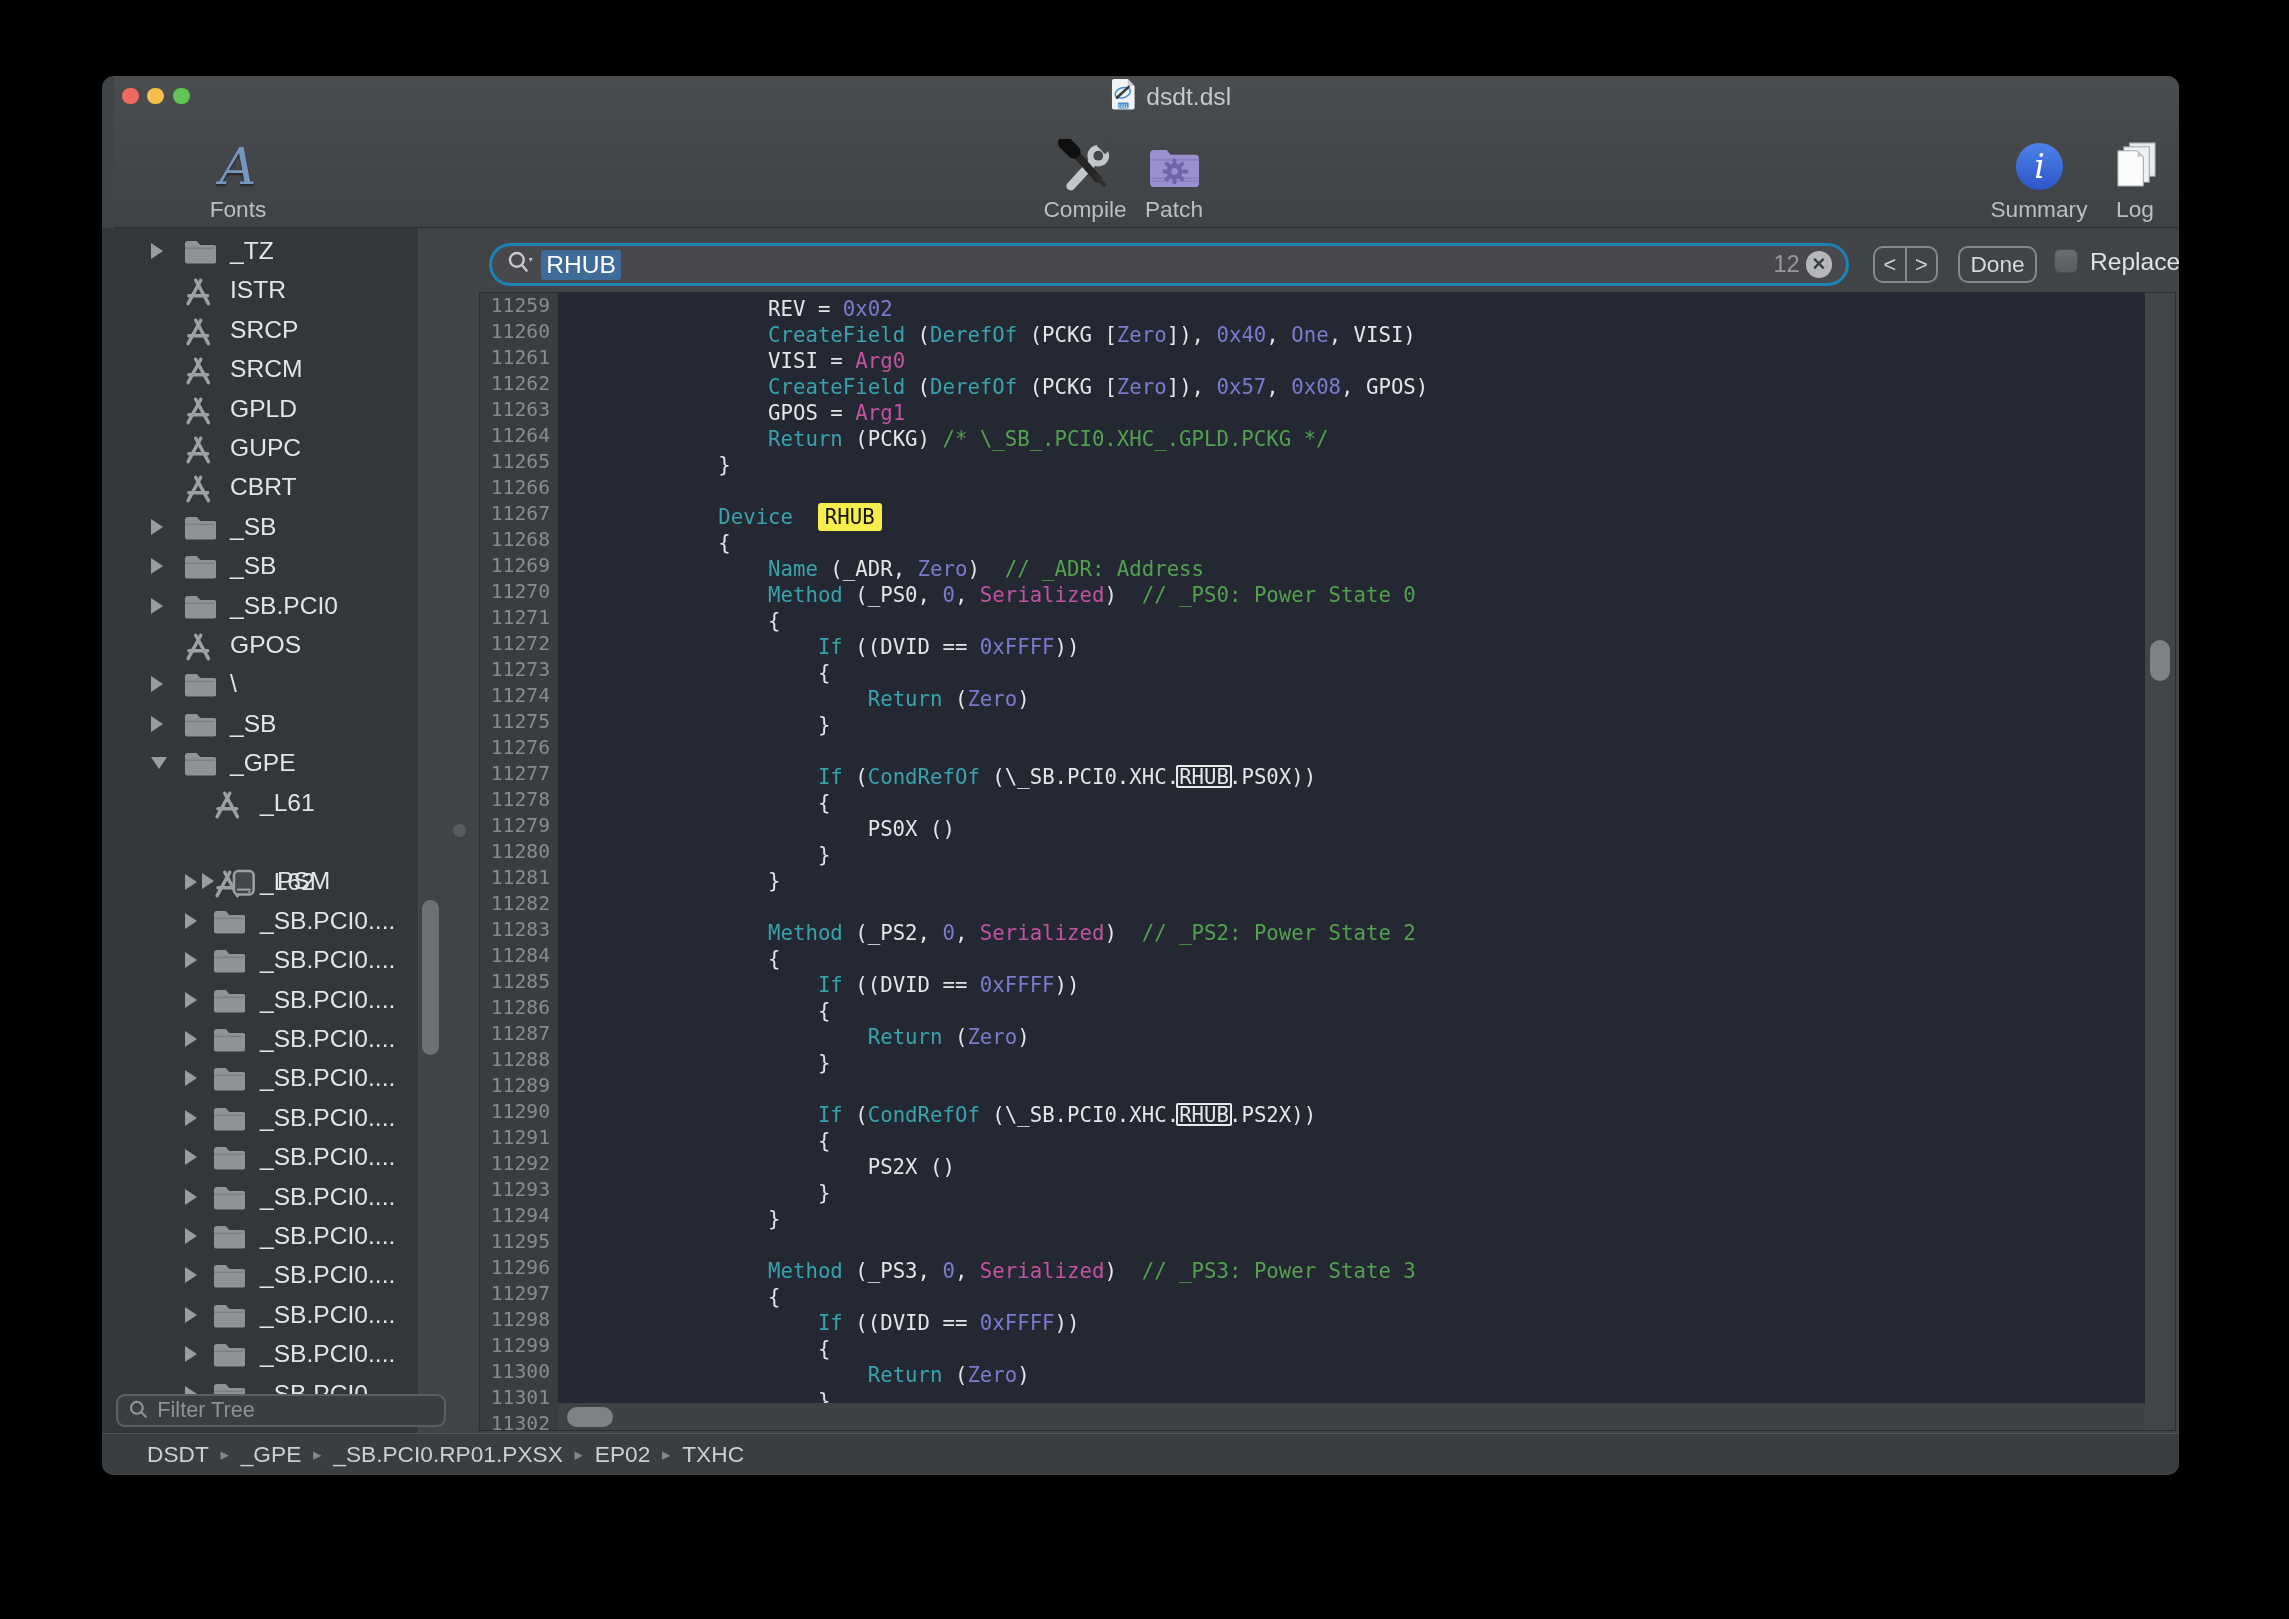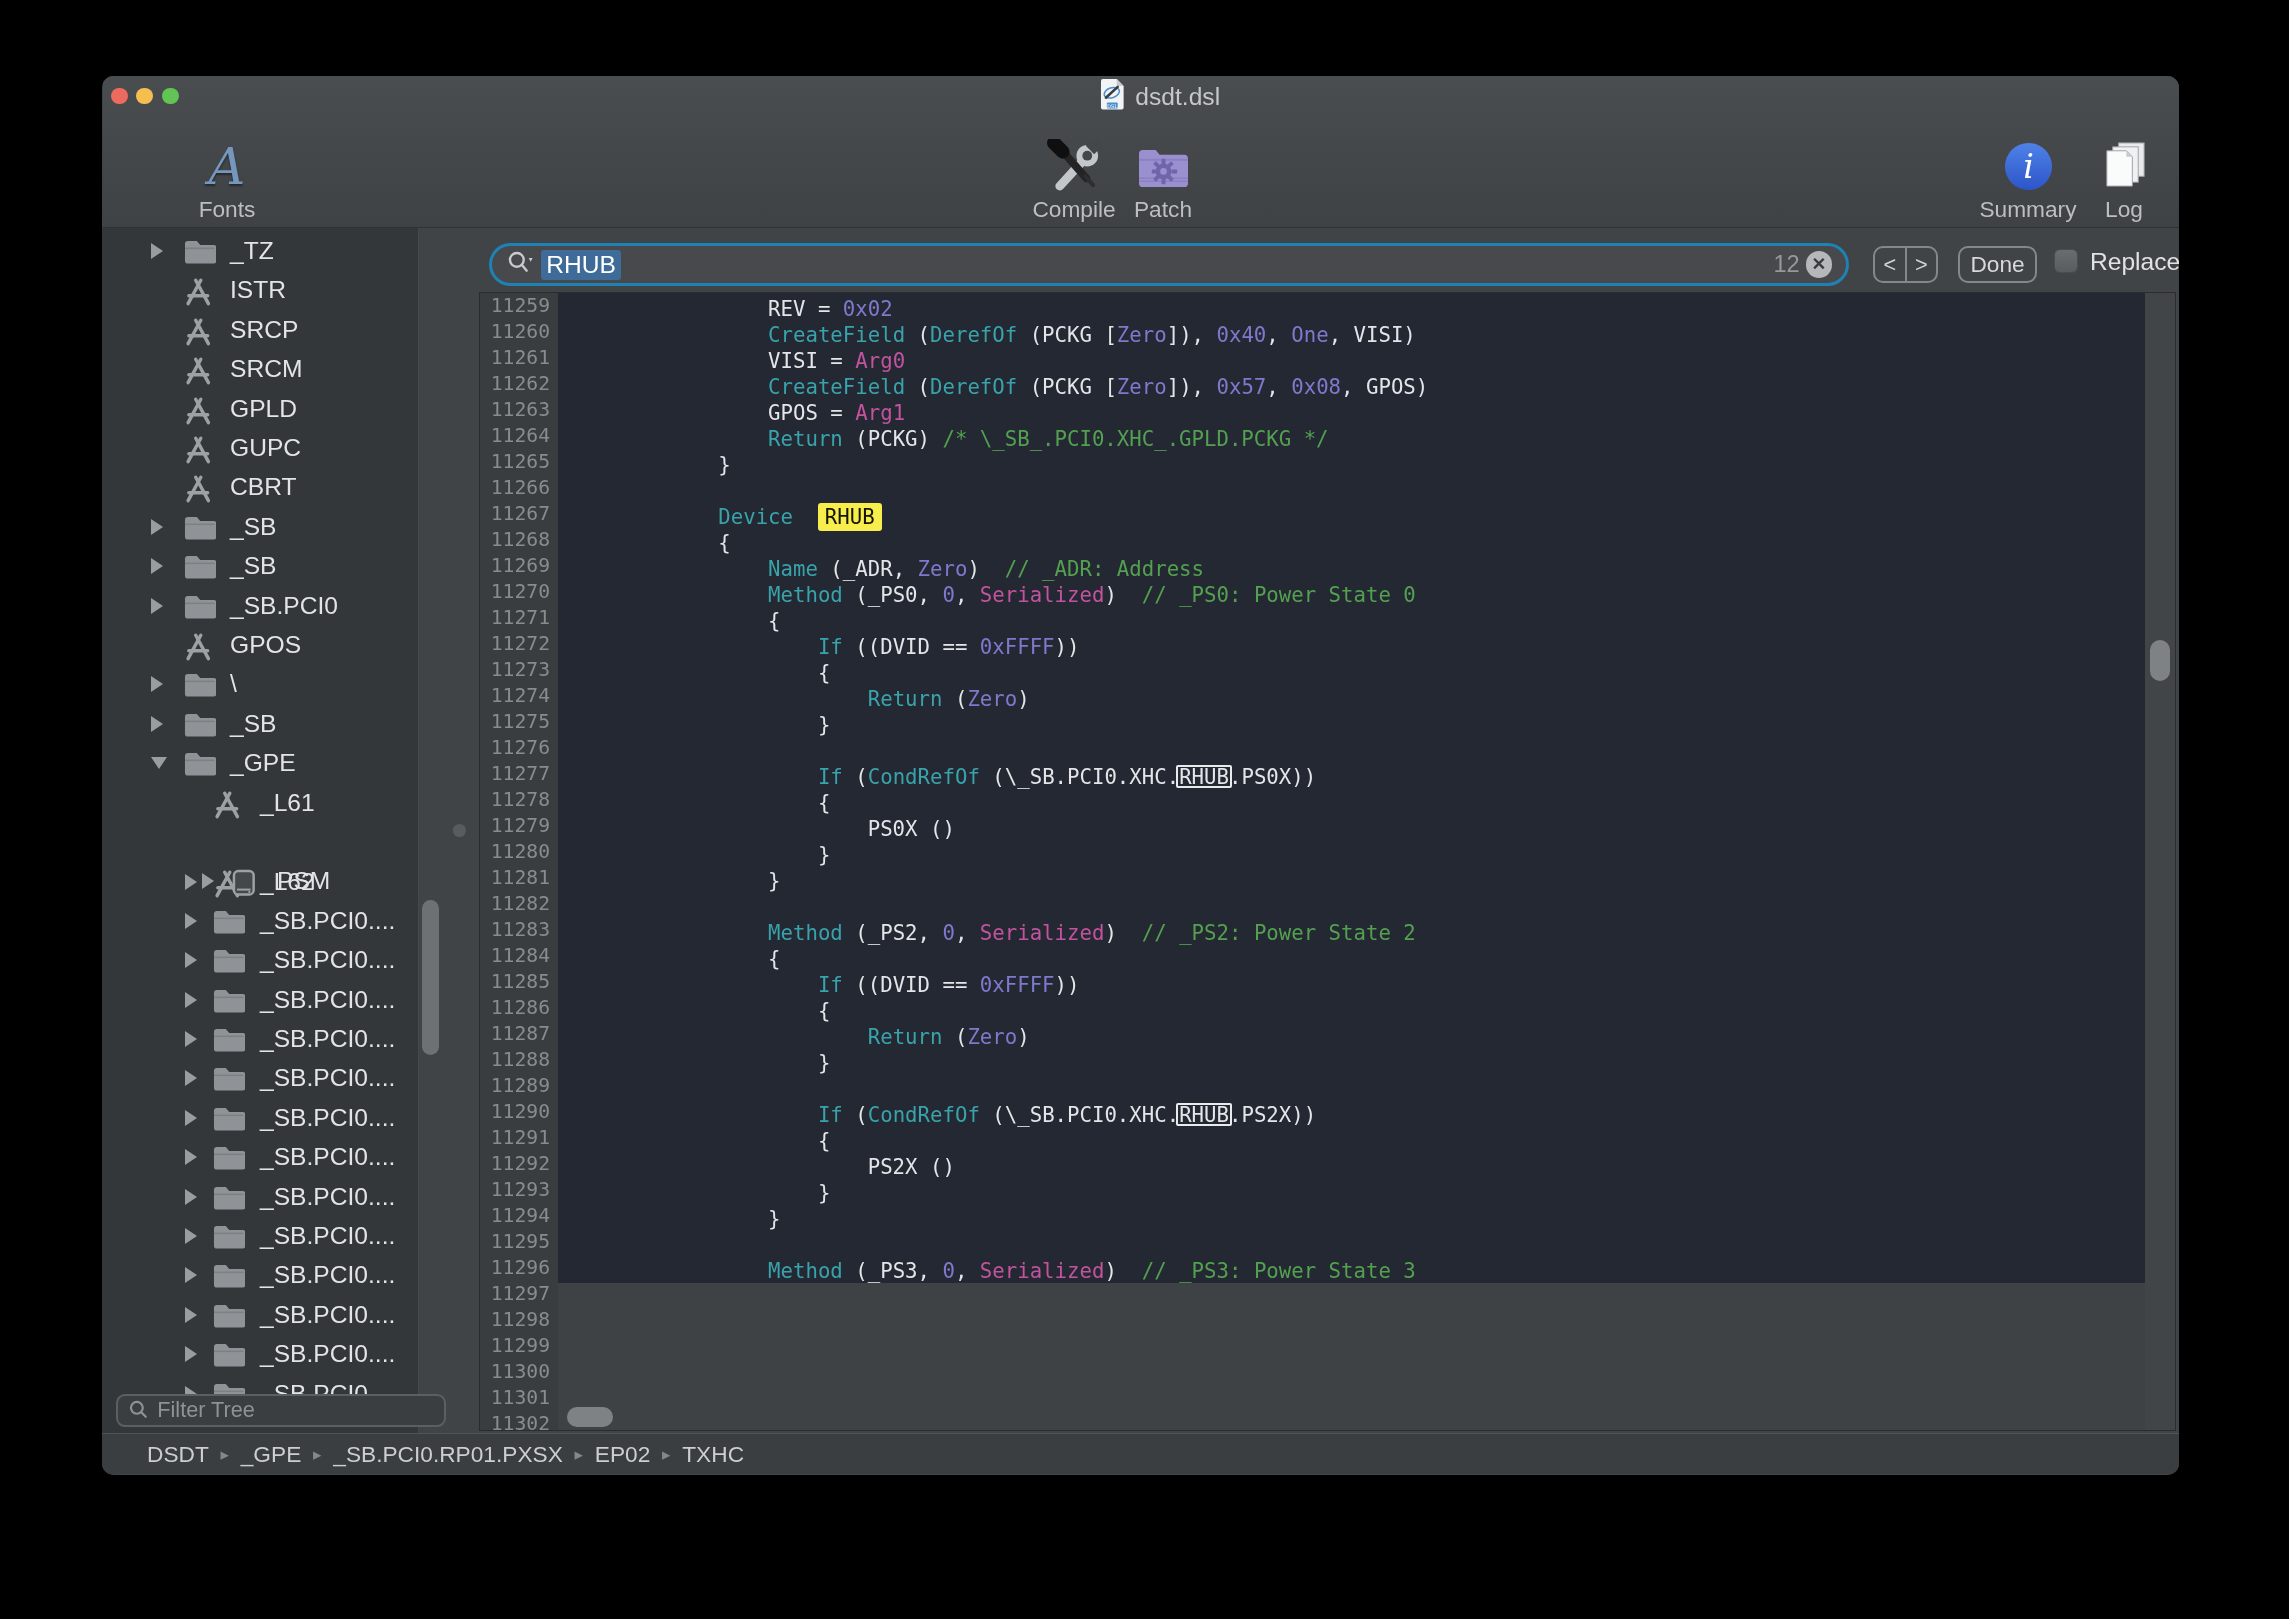--- a/index.html
+++ b/index.html
@@ -2,21 +2,21 @@
 <html><head>
 <meta charset="utf-8">
 <style>
   html,body{margin:0;padding:0;background:#000;}
   body{width:2289px;height:1619px;position:relative;overflow:hidden;
        font-family:"Liberation Sans",sans-serif;-webkit-font-smoothing:antialiased;}
   .window{position:absolute;left:102px;top:76px;width:2077px;height:1399px;
           background:#414447;border-radius:11.8px;overflow:hidden;
           box-shadow:0 29.6px 69px rgba(0,0,0,.7);}
   
-  .chrome-top{position:absolute;left:1px;top:0;width:100%;height:151px;
+  .chrome-top{position:absolute;left:12px;top:0;width:100%;height:151px;
               background:linear-gradient(#4a4d4f,#3f4245);border-bottom:1px solid #2f3133;padding-left:36px;}
   .traffic{position:absolute;top:11.8px;left:7.9px;display:flex;gap:8.9px;}
   .light{width:16.7px;height:16.7px;border-radius:50%;}
   .title-wrap{position:absolute;top:5.9px;left:0;width:100%;height:29.6px;display:flex;
               align-items:center;justify-content:center;gap:9.9px;}
   .title-txt{color:#c6c8ca;font-size:24.6px;font-weight:500;}
   .tb-item{position:absolute;top:61px;display:flex;flex-direction:column;align-items:center;gap:3.9px;width:138px;margin-left:-69px;}
   .tb-item .lbl{color:#bcbec1;font-size:22.7px;}
   .tb-icon{height:55px;display:flex;align-items:flex-end;justify-content:center;}
   .fonts-a{font-family:"DejaVu Serif",serif;font-style:italic;font-size:51px;line-height:51px;
@@ -55,21 +55,21 @@
   .filter{position:absolute;left:13.8px;top:1318px;width:330px;height:32.5px;border-radius:8.9px;
           background:#3b3e41;border:2px solid #5c5f62;box-sizing:border-box;
           display:flex;align-items:center;gap:7.9px;padding:0 9.9px;}
   .filter span{color:#8f9295;font-size:21.7px;}
   
   .pane{position:absolute;left:377px;top:216px;width:1697px;height:1139px;
         background:#3f4245;border:1px solid #2a2c2e;box-sizing:border-box;}
   .gutter{position:absolute;left:0;top:0;width:78px;height:100%;background:#3a3d3f;overflow:hidden;
           font-family:"DejaVu Sans Mono",monospace;font-size:19.7px;color:#898c8e;text-align:right;}
   .gutter div{height:26px;line-height:26px;padding-right:8px;}
-  .codebg{position:absolute;left:78px;top:0;width:1590px;height:990px;background:#242832;overflow:hidden;}
+  .codebg{position:absolute;left:78px;top:0;width:1590px;height:1110px;background:#242832;overflow:hidden;}
   .code{position:absolute;left:10.8px;top:3px;font-family:"DejaVu Sans Mono",monospace;font-size:20.7px;}
   .cline{height:26px;line-height:26px;white-space:pre;}
   .tk-p{color:#e3e5e8}.tk-k{color:#39a3ab}.tk-n{color:#7e79cd}
   .tk-a{color:#c2539f}.tk-c{color:#53a150}
   .tk-y{background:#f7ee4d;color:#151500;border-radius:3px;padding:2px 6.9px;}
   .tk-b{position:relative;color:#e3e5e8;}
   .tk-b::after{content:"";position:absolute;left:-3px;right:-3px;top:0px;bottom:1px;
                border:2px solid #e8eaec;border-radius:2px;}
   .vlane{position:absolute;right:0;top:0;width:29.6px;height:100%;background:#424547;}
   .vthumb{position:absolute;left:4.9px;top:347px;width:19.7px;height:41px;border-radius:9.9px;background:#7f8285;}

